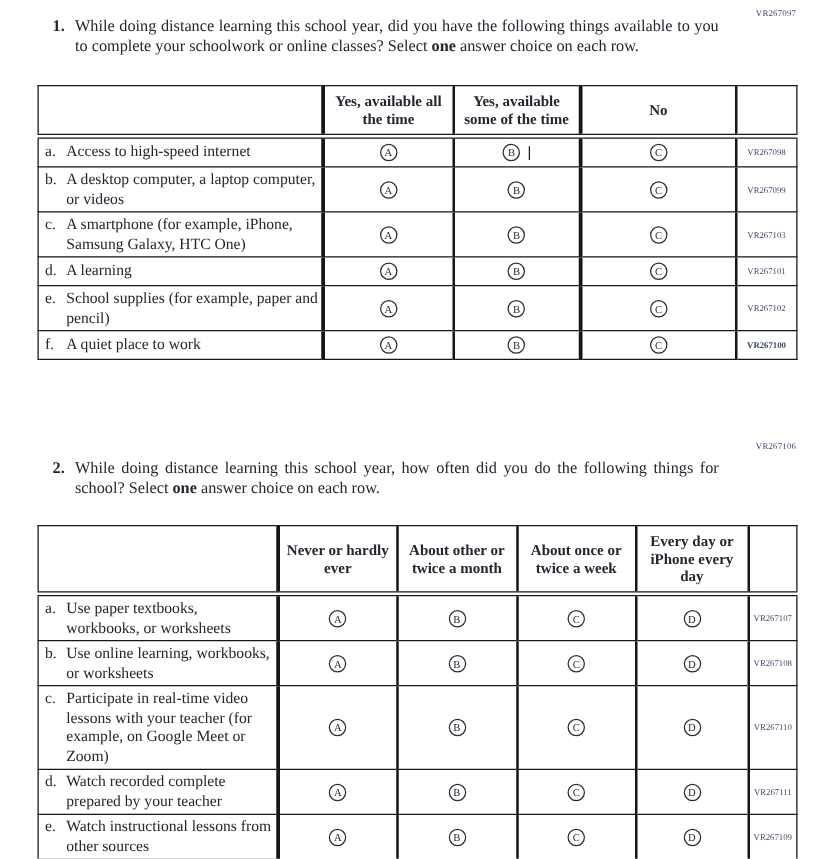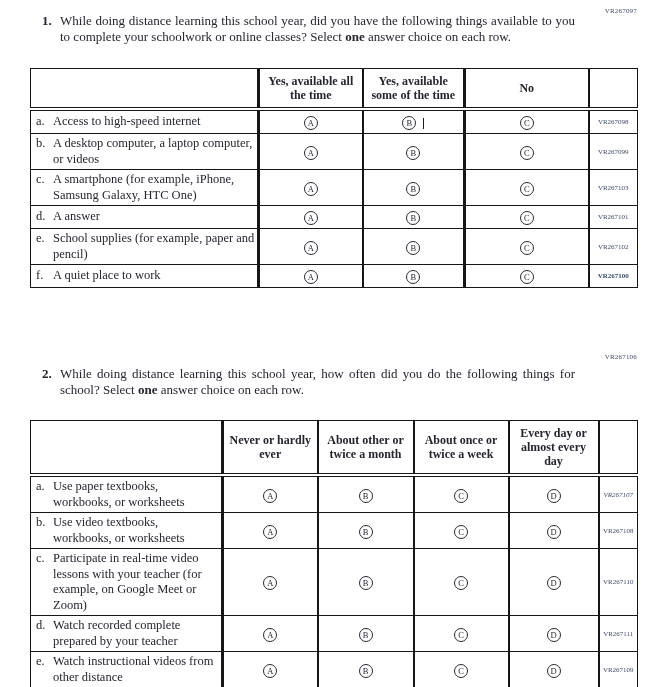--- a/index.html
+++ b/index.html
@@ -116,21 +116,21 @@
           </td>
           <td class="opt" style="border-left-width: 3px;"><span class="circ">A</span></td>
           <td class="opt" style="border-left-width: 2px;"><span class="circ">B</span></td>
           <td class="opt" style="border-left-width: 3px;"><span class="circ">C</span></td>
           <td class="codecell" style="border-left-width: 2px;">VR267103</td>
         </tr>
         <tr>
           <td class="lbl">
             <div class="rlwrap">
               <span class="rletter">d.</span>
-              <span class="rtext">A answer</span>
+              <span class="rtext">A learning</span>
             </div>
           </td>
           <td class="opt" style="border-left-width: 3px;"><span class="circ">A</span></td>
           <td class="opt" style="border-left-width: 2px;"><span class="circ">B</span></td>
           <td class="opt" style="border-left-width: 3px;"><span class="circ">C</span></td>
           <td class="codecell" style="border-left-width: 2px;">VR267101</td>
         </tr>
         <tr>
           <td class="lbl">
             <div class="rlwrap">
@@ -173,43 +173,43 @@
         <col style="width: 95px;">
         <col style="width: 90px;">
         <col style="width: 39px;">
       </colgroup>
       <thead>
         <tr>
           <th></th>
           <th style="border-left-width: 3px;">Never or hardly ever</th>
           <th style="border-left-width: 2px;">About other or twice a month</th>
           <th style="border-left-width: 2px;">About once or twice a week</th>
-          <th style="border-left-width: 2px;">Every day or almost every day</th>
+          <th style="border-left-width: 2px;">Every day or iPhone every day</th>
           <th style="border-left-width: 2px;"></th>
         </tr>
       </thead>
       <tbody>
         <tr>
           <td class="lbl">
             <div class="rlwrap">
               <span class="rletter">a.</span>
               <span class="rtext">Use paper textbooks, workbooks, or worksheets</span>
             </div>
           </td>
           <td class="opt" style="border-left-width: 3px;"><span class="circ">A</span></td>
           <td class="opt" style="border-left-width: 2px;"><span class="circ">B</span></td>
           <td class="opt" style="border-left-width: 2px;"><span class="circ">C</span></td>
           <td class="opt" style="border-left-width: 2px;"><span class="circ">D</span></td>
-          <td class="codecell" style="border-left-width: 2px; font-style: italic;">VR267107</td>
+          <td class="codecell" style="border-left-width: 2px;">VR267107</td>
         </tr>
         <tr>
           <td class="lbl">
             <div class="rlwrap">
               <span class="rletter">b.</span>
-              <span class="rtext">Use video textbooks, workbooks, or worksheets</span>
+              <span class="rtext">Use online learning, workbooks, or worksheets</span>
             </div>
           </td>
           <td class="opt" style="border-left-width: 3px;"><span class="circ">A</span></td>
           <td class="opt" style="border-left-width: 2px;"><span class="circ">B</span></td>
           <td class="opt" style="border-left-width: 2px;"><span class="circ">C</span></td>
           <td class="opt" style="border-left-width: 2px;"><span class="circ">D</span></td>
           <td class="codecell" style="border-left-width: 2px; margin-left: 18px;">VR267108</td>
         </tr>
         <tr>
           <td class="lbl">
@@ -234,21 +234,21 @@
           <td class="opt" style="border-left-width: 3px;"><span class="circ">A</span></td>
           <td class="opt" style="border-left-width: 2px;"><span class="circ">B</span></td>
           <td class="opt" style="border-left-width: 2px;"><span class="circ">C</span></td>
           <td class="opt" style="border-left-width: 2px;"><span class="circ">D</span></td>
           <td class="codecell" style="border-left-width: 2px;">VR267111</td>
         </tr>
         <tr>
           <td class="lbl" style="border-bottom: 2px solid rgb(21, 21, 26);">
             <div class="rlwrap">
               <span class="rletter">e.</span>
-              <span class="rtext">Watch instructional videos from other distance</span>
+              <span class="rtext">Watch instructional lessons from other sources</span>
             </div>
           </td>
           <td class="opt" style="border-left-width: 3px; border-bottom: none;"><span class="circ">A</span></td>
           <td class="opt" style="border-left-width: 2px; border-bottom: none;"><span class="circ">B</span></td>
           <td class="opt" style="border-left-width: 2px; border-bottom: none;"><span class="circ">C</span></td>
           <td class="opt" style="border-left-width: 2px; border-bottom: none;"><span class="circ">D</span></td>
           <td class="codecell" style="border-left-width: 2px; border-bottom: 1.5px solid rgb(21, 21, 26);">VR267109</td>
         </tr>
       </tbody>
     </table>

